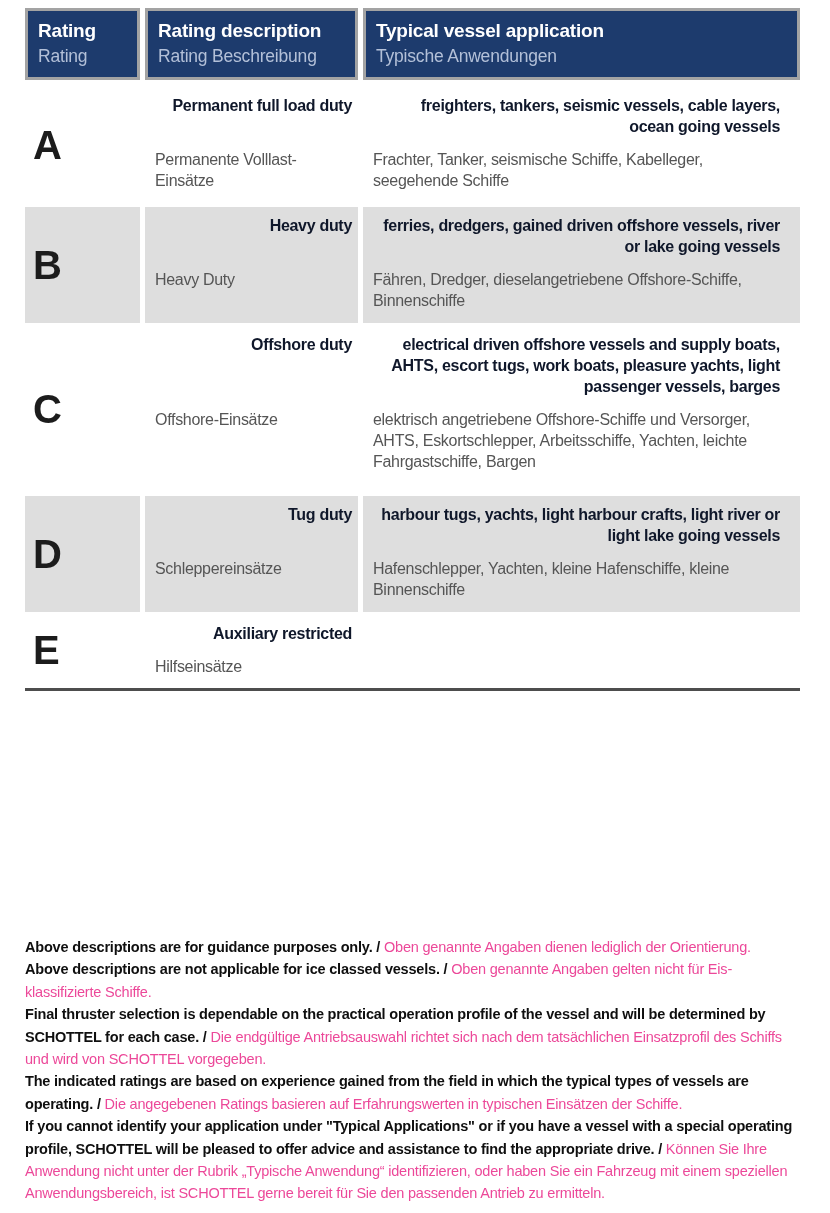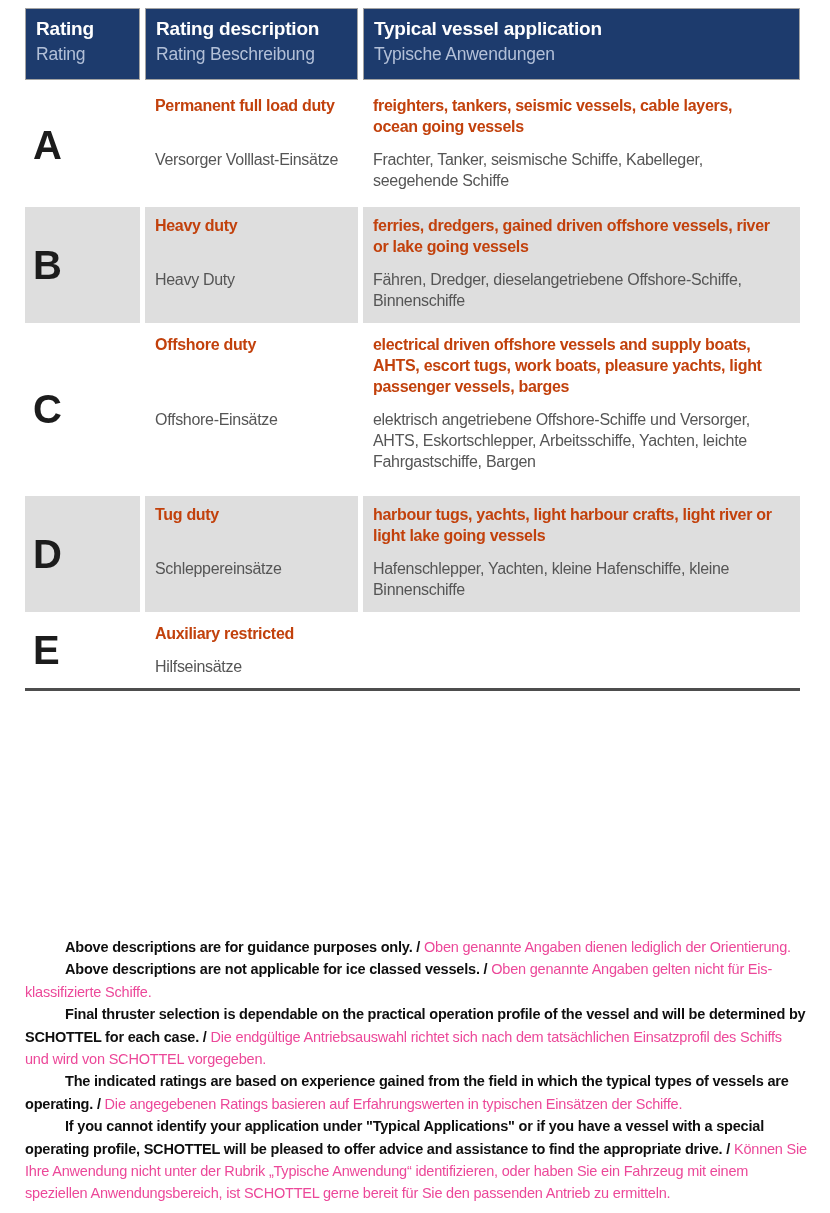--- a/index.html
+++ b/index.html
@@ -12,21 +12,21 @@
   .page { position:absolute; inset:0; overflow:hidden; }
 
   
   .rating-table { position:absolute; left:25px; top:8px; width:775px; }
 
   .thead {
     display:grid; grid-template-columns:115px 213px 1fr;
     column-gap:5px; margin-bottom:7px;
   }
   .th {
-    background:#1d3b6d; border:1px solid #a3a3a3;
+    background:#1d3b6d; border:3px solid #a3a3a3;
     box-sizing:border-box; height:72px;
     padding:7px 10px 0 10px;
   }
   .th .h-en { color:#ffffff; font-weight:bold; font-size:19px; line-height:26px; letter-spacing:-0.2px; }
   .th .h-de { color:#b3c0d8; font-size:17.5px; line-height:24px; letter-spacing:-0.2px; }
 
   .trow {
     display:grid; grid-template-columns:115px 213px 1fr;
     grid-template-rows:auto 1fr;
     column-gap:5px; margin-bottom:3px;
@@ -42,37 +42,37 @@
     display:flex; align-items:center;
     padding-left:8px; box-sizing:border-box;
     font-size:40px; font-weight:bold; color:#1c1c1c; letter-spacing:0;
   }
   .cell { box-sizing:border-box; }
   .desc-en { grid-column:2; grid-row:1; padding:8px 6px 0 10px; }
   .app-en  { grid-column:3; grid-row:1; padding:8px 20px 0 10px; }
   .desc-de { grid-column:2; grid-row:2; padding:12px 6px 8px 10px; }
   .app-de  { grid-column:3; grid-row:2; padding:12px 20px 8px 10px; }
 
-  .trow .en { font-weight:bold; color:#c2410c; font-size:16px; line-height:21px; letter-spacing:-0.3px; }
+  .trow .en { font-weight:bold; color:#0f172a; font-size:16px; line-height:21px; letter-spacing:-0.3px;text-align:right; }
   .trow .de { font-weight:normal; color:#555555; font-size:16px; line-height:21px; letter-spacing:-0.3px; }
 
   .shaded .cell, .shaded .letter { background:#dedede; }
 
   .bottom-rule {
     border:0; border-top:3px solid #4d4d4d;
     margin:3px 0 0 0; width:100%;
   }
 
   
   .footnotes {
     position:absolute; left:25px; top:936px; width:782px;
     font-size:14.5px; line-height:22.4px; letter-spacing:-0.2px;
   }
   .footnotes p { margin:0; }
-  .fn-en { font-weight:bold; color:#0f0f0f;margin-left:40px; }
+  .fn-en { font-weight:bold; color:#0f0f0f; }
   .fn-de { font-weight:normal; color:#ec4899; }
 </style>
 </head>
 <body>
 
 <div class="page">
 
   <div class="rating-table">
 
     <div class="thead">
@@ -87,21 +87,21 @@
       <div class="th">
         <div class="h-en">Typical vessel application</div>
         <div class="h-de">Typische Anwendungen</div>
       </div>
     </div>
 
     <div class="trow row-a">
       <div class="letter cell">A</div>
       <div class="desc-en cell en">Permanent full load duty</div>
       <div class="app-en cell en">freighters, tankers, seismic vessels, cable layers, ocean going vessels</div>
-      <div class="desc-de cell de">Versorger Volllast-Einsätze</div>
+      <div class="desc-de cell de">Permanente Volllast-Einsätze</div>
       <div class="app-de cell de">Frachter, Tanker, seismische Schiffe, Kabelleger, seegehende Schiffe</div>
     </div>
 
     <div class="trow row-b shaded">
       <div class="letter cell">B</div>
       <div class="desc-en cell en">Heavy duty</div>
       <div class="app-en cell en">ferries, dredgers, gained driven offshore vessels, river or lake going vessels</div>
       <div class="desc-de cell de">Heavy Duty</div>
       <div class="app-de cell de">Fähren, Dredger, dieselangetriebene Offshore-Schiffe, Binnenschiffe</div>
     </div>

